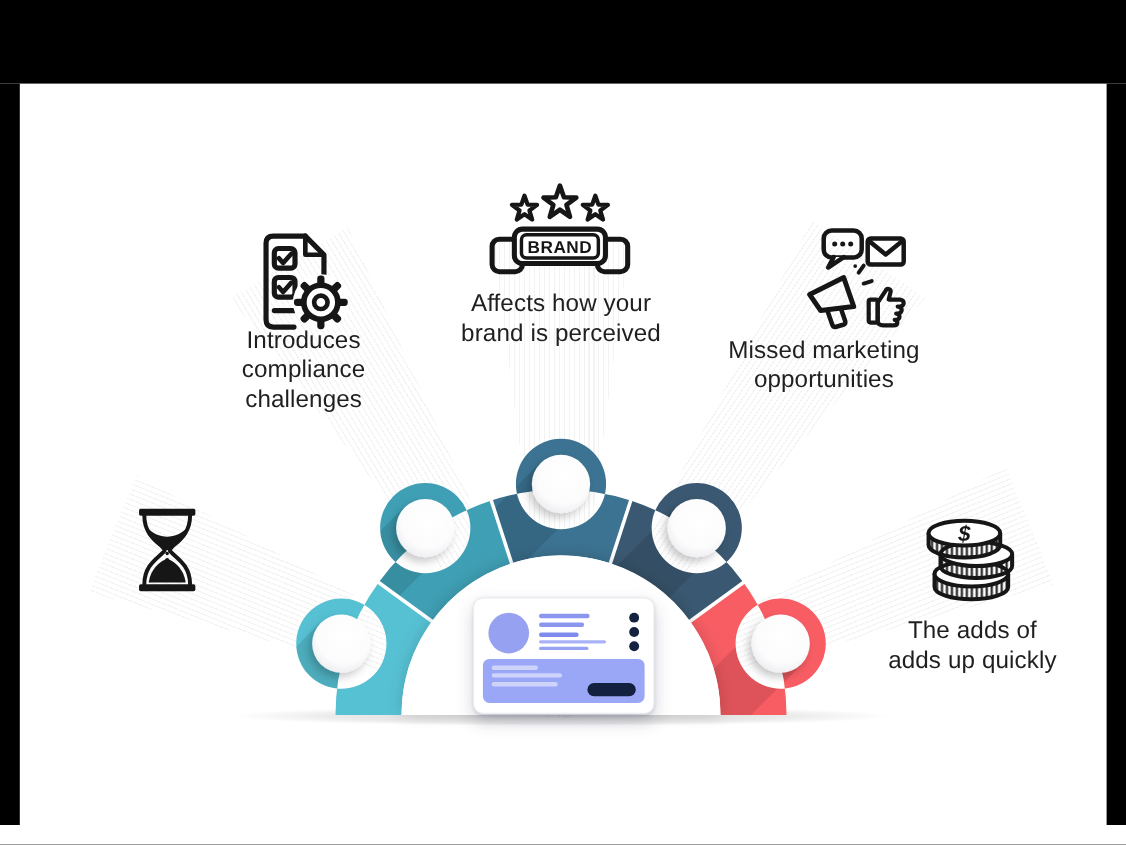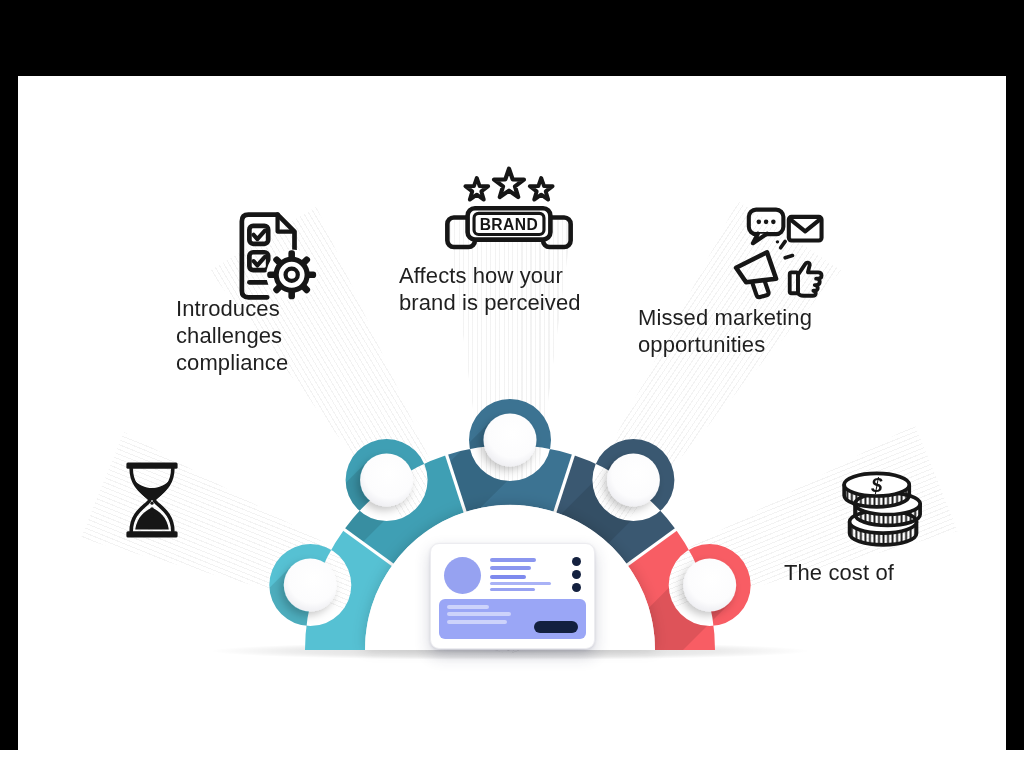--- a/index.html
+++ b/index.html
@@ -11,21 +11,21 @@
   .bar-left{left:0;top:76px;width:18px;height:674px;}
   .bar-right{left:1006px;top:76px;width:18px;height:674px;}
 
   
   .ray{position:absolute;left:510px;top:650px;transform-origin:0 50%;z-index:1;
        background:repeating-linear-gradient(to bottom, rgba(30,30,30,0.055) 0 1px, transparent 1px 4.5px);
        clip-path:polygon(0% 46.5%, 100% 2%, 100% 98%, 0% 53.5%);}
 
   
   .txt{position:absolute;z-index:6;color:#1f1f1f;font-size:22px;line-height:27px;
-       font-weight:500;letter-spacing:0.1px;}
+       text-align:center;font-weight:500;letter-spacing:0.1px;}
   .txt span{display:block;}
 
   .icon{position:absolute;z-index:6;}
   .icon svg{display:block;width:100%;height:100%;overflow:visible;}
 
   .fan{position:absolute;left:200px;top:385px;width:620px;height:285px;z-index:3;}
   .fan svg{display:block;width:100%;height:100%;overflow:visible;}
 
   
   .card{position:absolute;left:430px;top:543px;width:163px;height:104px;background:#fff;
@@ -269,34 +269,35 @@
           <ellipse cx="45" cy="27" rx="36" ry="12.5" fill="#ffffff" stroke-width="4"></ellipse>
           <text x="45" y="35" text-anchor="middle" stroke="none" fill="#161616" font-style="italic" font-family="Liberation Sans, DejaVu Sans, sans-serif" font-size="22" font-weight="bold">$</text>
         </g>
       </g>
     </svg>
   </div>
 
 
   <div class="txt" style="left:176px;top:295px;width:200px;">
     <span>Introduces</span>
+    <span>compliance</span>
     <span>challenges</span>
-    <span>compliance</span>
   </div>
 
   <div class="txt" style="left:399px;top:262px;width:222px;">
     <span>Affects how your</span>
     <span>brand is perceived</span>
   </div>
 
   <div class="txt" style="left:638px;top:304px;width:222px;">
     <span>Missed marketing</span>
     <span>opportunities</span>
   </div>
 
   <div class="txt" style="left:784px;top:559px;width:200px;">
-    <span>The cost of</span>
+    <span>The adds of</span>
+    <span>adds up quickly</span>
   </div>
 
   <div class="bar bar-top"></div>
   <div class="bar bar-left"></div>
   <div class="bar bar-right"></div>
 </div>
 
 </body></html>

